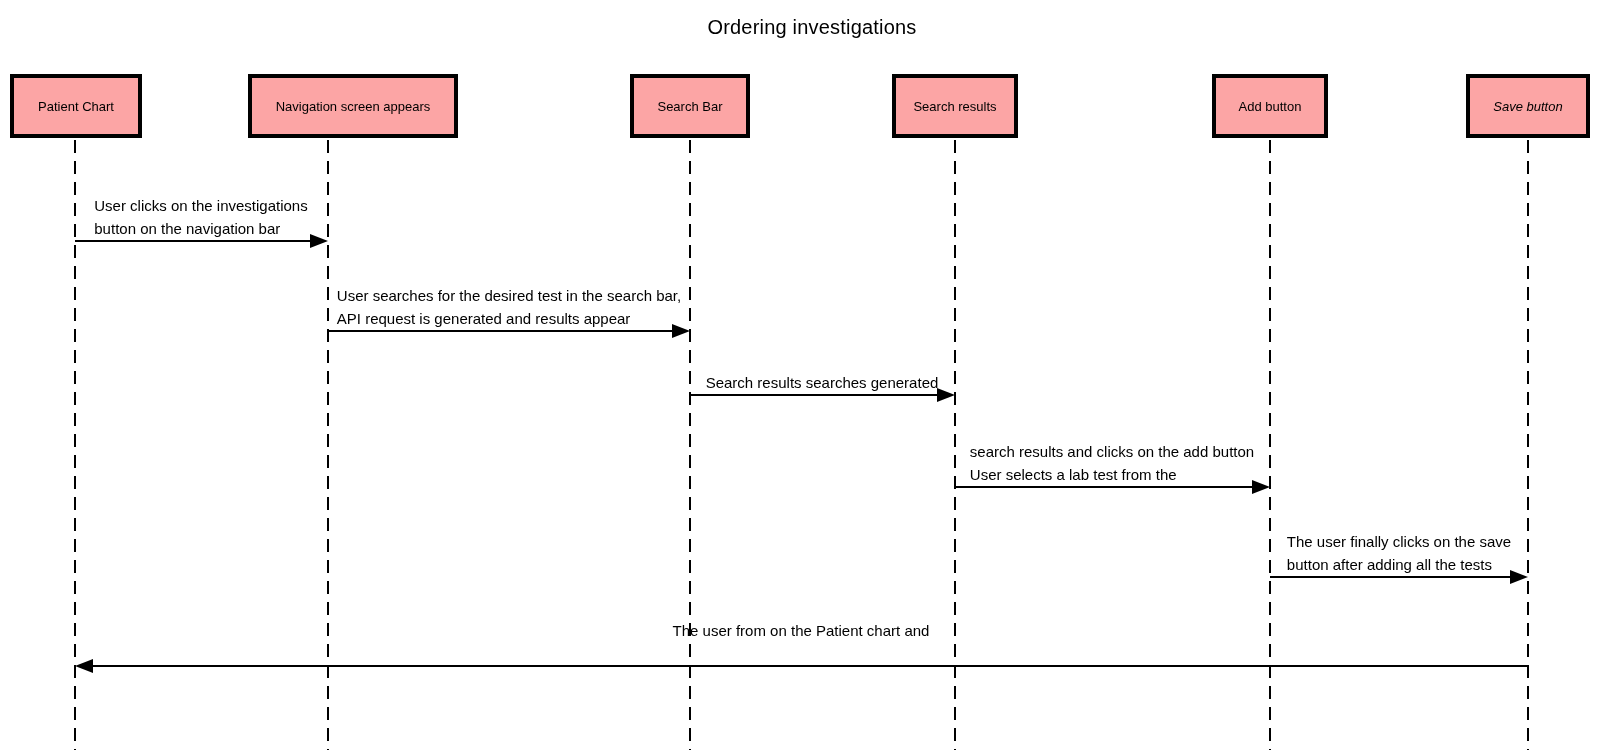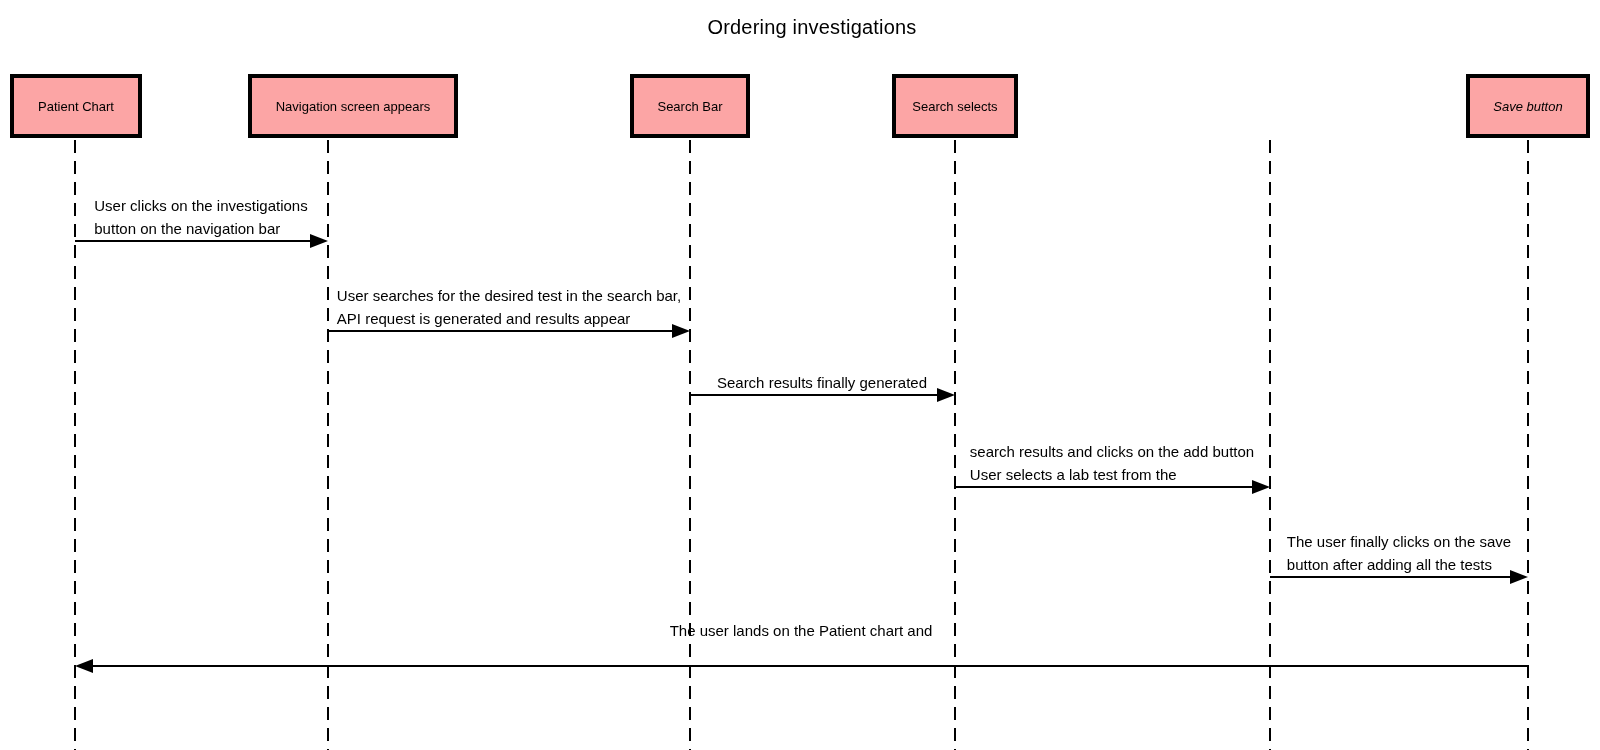--- a/index.html
+++ b/index.html
@@ -80,21 +80,24 @@
   <div class="actor-box" style="left:10px; width:132px;">
     <span>Patient Chart</span>
   </div>
   <div class="actor-box" style="left:223px; width:210px;margin-left:25px;">
     <span>Navigation screen appears</span>
   </div>
   <div class="actor-box" style="left:630px; width:120px;">
     <span>Search Bar</span>
   </div>
   <div class="actor-box" style="left:892px; width:126px;">
-    <span>Search selects</span>
+    <span>Search results</span>
+  </div>
+  <div class="actor-box" style="left:1212px; width:116px;">
+    <span>Add button</span>
   </div>
   <div class="actor-box" style="left:1466px; width:124px;font-style:italic;">
     <span>Save button</span>
   </div>
 
   <div class="lifeline" style="left:74px;"></div>
   <div class="lifeline" style="left:327px;"></div>
   <div class="lifeline" style="left:689px;"></div>
   <div class="lifeline" style="left:954px;"></div>
   <div class="lifeline" style="left:1269px;"></div>
@@ -112,21 +115,21 @@
   <div class="msg-label" style="left:509px; top:284px;">
     <div class="line">User searches for the desired test in the search bar,</div>
     <div class="line">API request is generated and results appear</div>
   </div>
   <div class="arrow dir-right" style="left:328px; top:323px; width:362px;">
     <div class="shaft"></div>
     <div class="head"></div>
   </div>
 
   <div class="msg-label" style="left:822px; top:371px;">
-    <div class="line">Search results finally generated</div>
+    <div class="line">Search results searches generated</div>
   </div>
   <div class="arrow dir-right" style="left:690px; top:387px; width:265px;">
     <div class="shaft"></div>
     <div class="head"></div>
   </div>
 
   <div class="msg-label" style="left:1112px; top:440px;">
     <div class="line">search results and clicks on the add button</div>
     <div class="line">User selects a lab test from the</div>
   </div>
@@ -138,20 +141,20 @@
   <div class="msg-label" style="left:1399px; top:530px;">
     <div class="line">The user finally clicks on the save</div>
     <div class="line">button after adding all the tests</div>
   </div>
   <div class="arrow dir-right" style="left:1270px; top:569px; width:258px;">
     <div class="shaft"></div>
     <div class="head"></div>
   </div>
 
   <div class="msg-label" style="left:801px; top:619px;">
-    <div class="line">The user lands on the Patient chart and</div>
+    <div class="line">The user from on the Patient chart and</div>
   </div>
   <div class="arrow dir-left" style="left:75px; top:658px; width:1453px;">
     <div class="shaft"></div>
     <div class="head"></div>
   </div>
 
 </div>
 
 </body></html>

